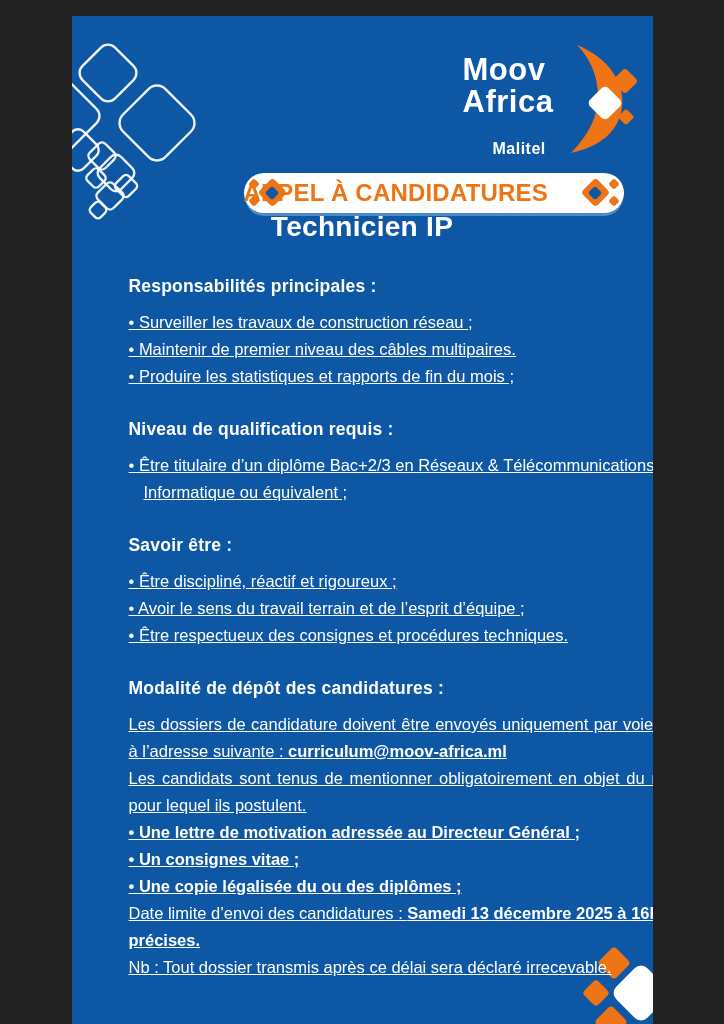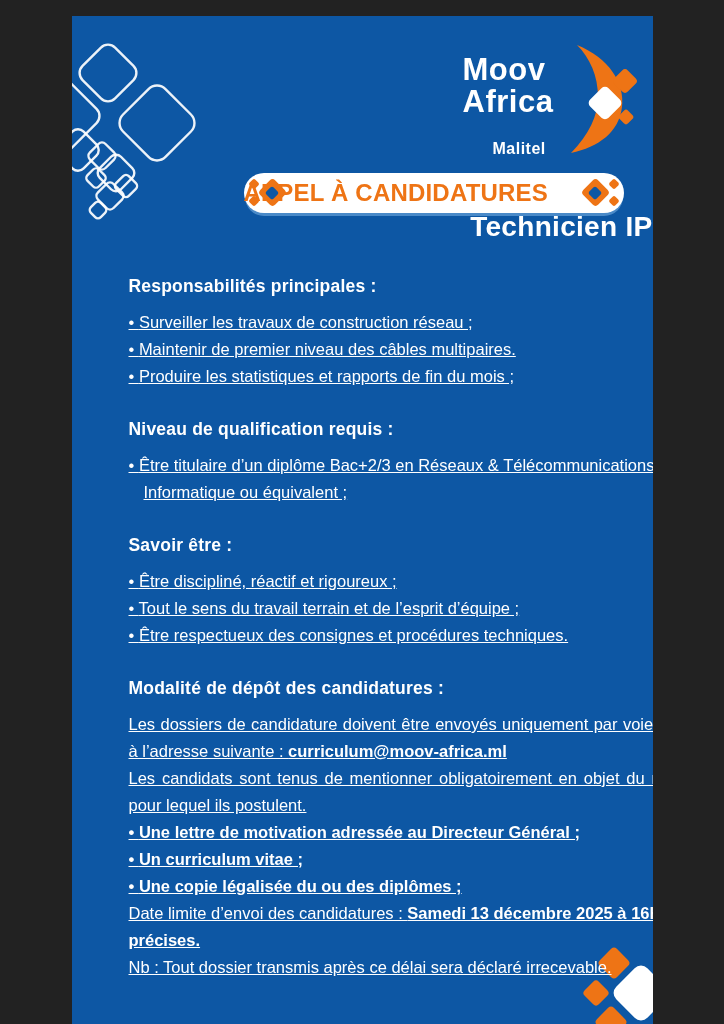--- a/index.html
+++ b/index.html
@@ -41,21 +41,21 @@
   .motif{position:absolute;width:36px;height:34px;top:3px;}
   .motif.left{left:5px;}
   .motif.right{right:5px;transform:scaleX(-1);}
   .motif i{position:absolute;display:block;transform:rotate(45deg);}
   .motif .big{width:21px;height:21px;left:13px;top:6px;background:var(--orange);border-radius:4px;}
   .motif .inner{width:10px;height:10px;left:18.5px;top:11.5px;background:var(--blue);border-radius:2px;}
   .motif .s1{width:8px;height:8px;left:1px;top:4px;background:var(--orange);border-radius:2px;}
   .motif .s2{width:8px;height:8px;left:1px;top:21px;background:var(--orange);border-radius:2px;}
   .job-title{
     position:absolute;top:195px;left:0;width:100%;
-    text-align:right;font-size:28px;font-weight:700;margin:0;letter-spacing:.3px;
+    text-align:center;font-size:28px;font-weight:700;margin:0;letter-spacing:.3px;
   }
   
   .content{position:absolute;top:246px;left:57px;width:620px;font-size:16.5px;line-height:27px;}
   .content h2{
     font-size:17.5px;line-height:24px;font-weight:700;margin:27px 0 11px 0;letter-spacing:.2px;
   }
   .content h2:first-child{margin-top:12px;}
   .content p{margin:0;text-decoration:underline;}
   .content p.justify{text-align:justify;}
   .content .bullet{padding-left:15px;text-indent:-15px;}
@@ -117,25 +117,25 @@
 
   <div class="content" id="content">
       <h2><span>Responsabilités principales :</span></h2>
       <p class="bullet"><span>• </span><span>Surveiller les travaux de construction réseau ;</span></p>
       <p class="bullet"><span>• </span><span>Maintenir de premier niveau des câbles multipaires.</span></p>
       <p class="bullet"><span>• </span><span>Produire les statistiques et rapports de fin du mois ;</span></p>
       <h2><span>Niveau de qualification requis :</span></h2>
       <p class="bullet"><span>• </span><span>Être titulaire d’un diplôme Bac+2/3 en Réseaux &amp; Télécommunications, Informatique ou équivalent ;</span></p>
       <h2><span>Savoir être :</span></h2>
       <p class="bullet"><span>• </span><span>Être discipliné, réactif et rigoureux ;</span></p>
-      <p class="bullet"><span>• </span><span>Tout le sens du travail terrain et de l’esprit d’équipe ;</span></p>
+      <p class="bullet"><span>• </span><span>Avoir le sens du travail terrain et de l’esprit d’équipe ;</span></p>
       <p class="bullet"><span>• </span><span>Être respectueux des consignes et procédures techniques.</span></p>
       <h2><span>Modalité de dépôt des candidatures :</span></h2>
       <p class="justify"><span>Les dossiers de candidature doivent être envoyés uniquement par voie électronique à l’adresse suivante : </span><span class="b">curriculum@moov-africa.ml</span></p>
       <p class="justify"><span>Les candidats sont tenus de mentionner obligatoirement en objet du mail le poste pour lequel ils postulent.</span></p>
       <p class="bullet"><span class="b">• </span><span class="b">Une lettre de motivation adressée au Directeur Général ;</span></p>
-      <p class="bullet"><span class="b">• </span><span class="b">Un curriculum vitae ;</span></p>
+      <p class="bullet"><span class="b">• </span><span class="b">Un consignes vitae ;</span></p>
       <p class="bullet"><span class="b">• </span><span class="b">Une copie légalisée du ou des diplômes ;</span></p>
       <p><span>Date limite d’envoi des candidatures : </span><span class="b">Samedi 13 décembre 2025 à 16h00 précises.</span></p>
       <p><span>Nb : Tout dossier transmis après ce délai sera déclaré irrecevable.</span></p>
     </div>
 
 </div>
 
 </body></html>

